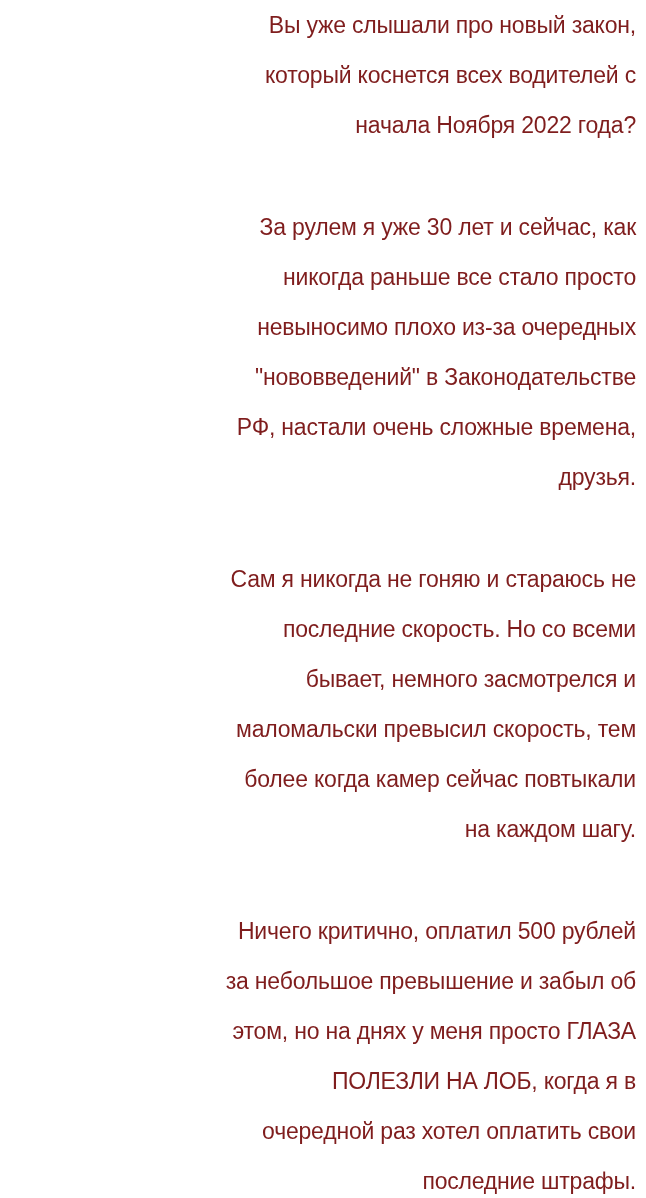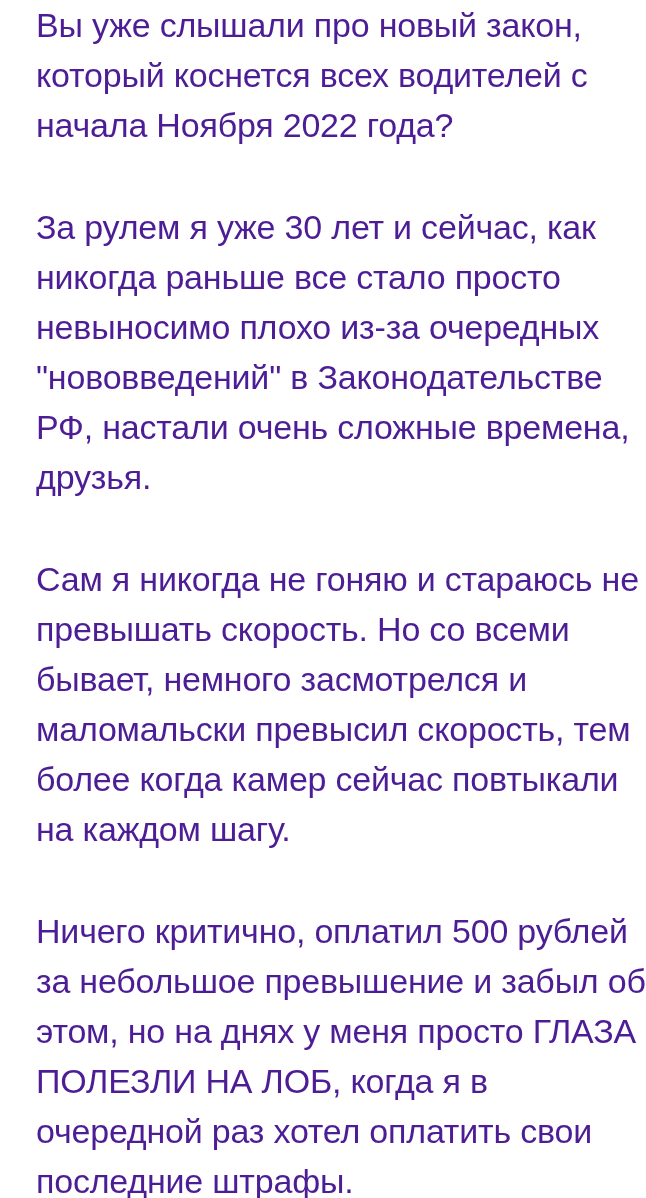--- a/index.html
+++ b/index.html
@@ -10,47 +10,48 @@
     width: 646px;
     height: 1198px;
     background: #ffffff;
     overflow: hidden;
   }
   .article-body {
     padding: 0 10px 0 36px;
   }
   .paragraph {
     font-family: "Liberation Sans", sans-serif;
-    font-size: 34px;
+    font-size: 23px;
     line-height: 50px;
     font-weight: 400;
-    color: #4c1d95;
+    color: #7f1d1d;
     letter-spacing: -0.2px;
     margin: 0 0 52px 0;
     white-space: pre; 
+    text-align: right;
   }
   .paragraph:last-child {
     margin-bottom: 0;
   }
 </style>
 </head>
 <body>
 
 <div class="article-body">
   <p class="paragraph">Вы уже слышали про новый закон,
 который коснется всех водителей с
 начала Ноября 2022 года?</p>
   <p class="paragraph">За рулем я уже 30 лет и сейчас, как
 никогда раньше все стало просто
 невыносимо плохо из-за очередных
 "нововведений" в Законодательстве
 РФ, настали очень сложные времена,
 друзья.</p>
   <p class="paragraph">Сам я никогда не гоняю и стараюсь не
-превышать скорость. Но со всеми
+последние скорость. Но со всеми
 бывает, немного засмотрелся и
 маломальски превысил скорость, тем
 более когда камер сейчас повтыкали
 на каждом шагу.</p>
   <p class="paragraph">Ничего критично, оплатил 500 рублей
 за небольшое превышение и забыл об
 этом, но на днях у меня просто ГЛАЗА
 ПОЛЕЗЛИ НА ЛОБ, когда я в
 очередной раз хотел оплатить свои
 последние штрафы.</p>

